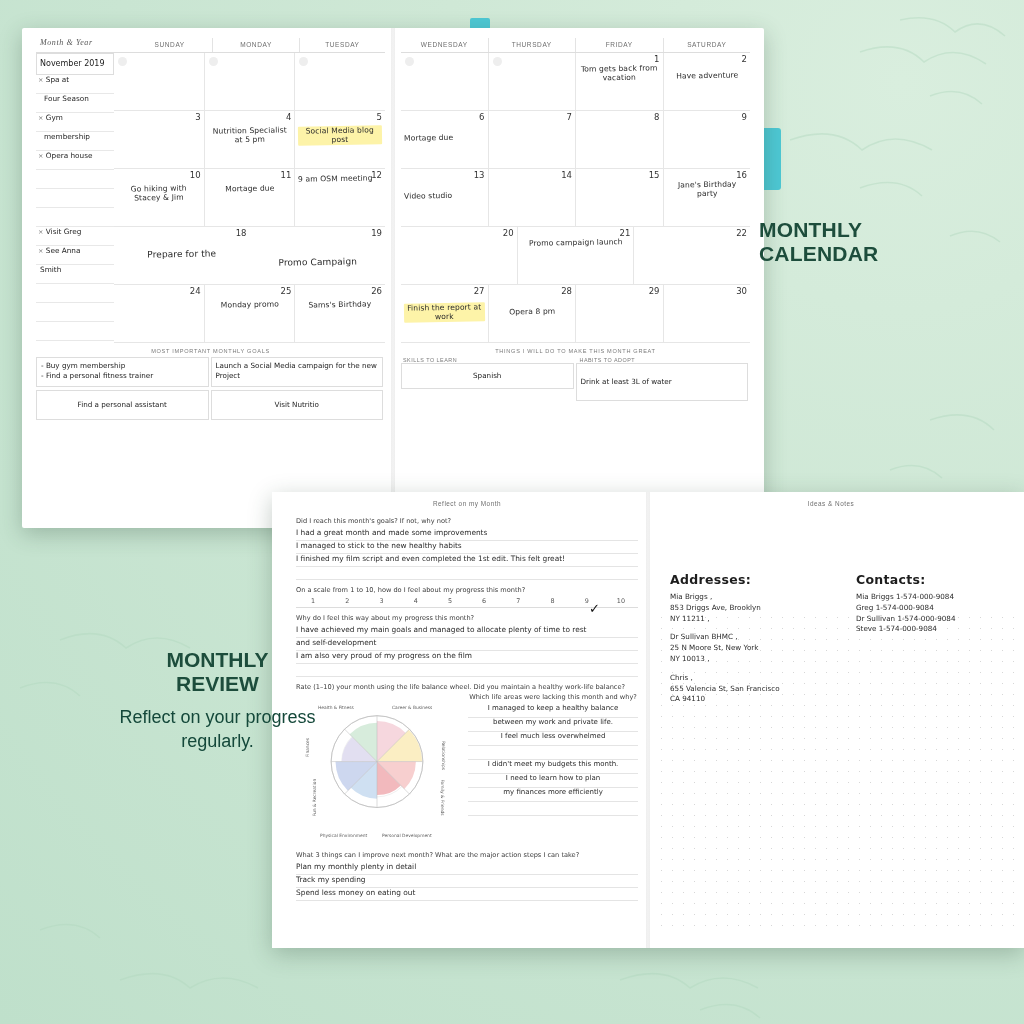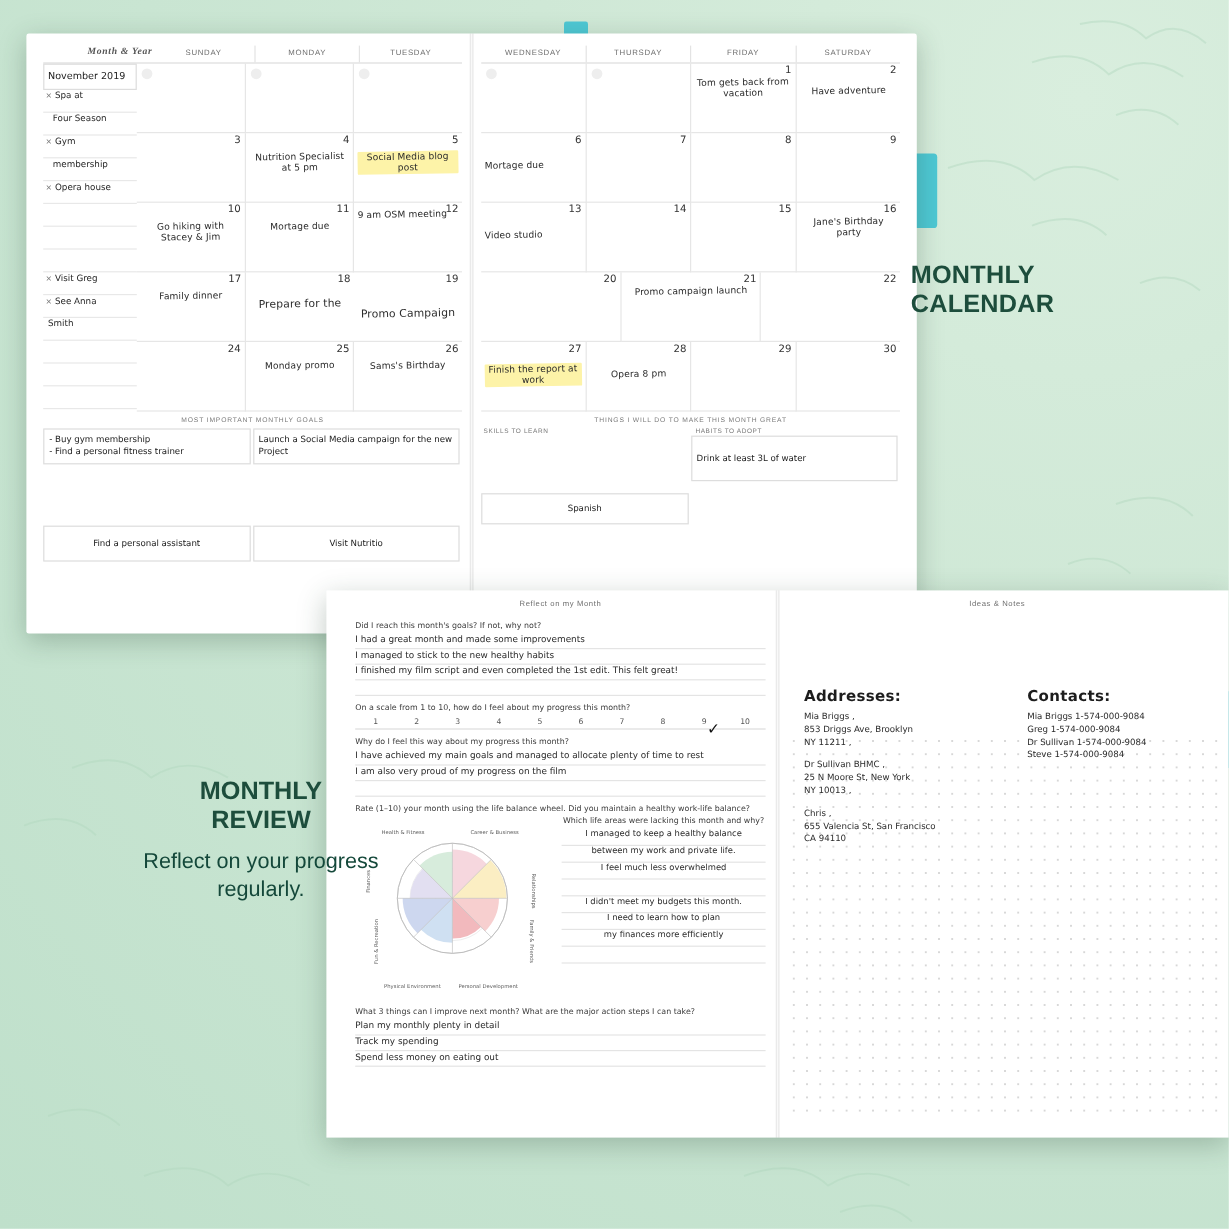--- a/index.html
+++ b/index.html
@@ -36,21 +36,21 @@
   #calendar-book .page { position:absolute; top:0; bottom:0; width:50%; }
   #calendar-book .page.left { left:0; padding:10px 8px 8px 14px; }
   #calendar-book .page.right { right:0; padding:10px 14px 8px 8px; }
 
   .cal-hdr { display:flex; font-size:6.5px; letter-spacing:.6px; color:#6d6d6d;
              text-transform:uppercase; text-align:center; }
   .cal-hdr .cell { flex:1; padding:3px 0 4px; border-right:1px solid #e3e3e3; }
   .cal-hdr .cell:last-child { border-right:none; }
   .cal-hdr .month-year { flex:1.02; font-family:"Liberation Serif", serif;
       text-transform:none; font-size:8px; font-style:italic; color:#555;
-      text-align:right; padding-left:4px;font-weight:bold; }
+      text-align:left; padding-left:4px; }
 
   .wk { display:flex; }
   .cellbox {
     flex:1; height:58px; border-right:1px solid #e6e6e6; border-bottom:1px solid #e6e6e6;
     position:relative; padding:2px 3px;
   }
   .cellbox:last-child { border-right:none; }
   .daynum { position:absolute; top:1px; right:3px; font-size:8.5px; color:#333;
             font-family:"DejaVu Sans", sans-serif; }
   .hand {
@@ -70,21 +70,21 @@
   .note-line { border-bottom:1px solid #e8e8e8; height:19px; font-family:"DejaVu Sans", sans-serif;
                font-size:7.3px; color:#262626; padding-left:2px; white-space:nowrap; }
   .note-line .x { color:#777; font-size:6.5px; }
 
   .sect-title { font-size:5.6px; letter-spacing:.7px; color:#7a7a7a; text-transform:uppercase;
                 text-align:center; padding:5px 0 3px; }
   .goal-row { display:flex; }
   .goal-box { flex:1; border:1px solid #ddd; height:30px; margin:0 2px 3px 0;
               font-family:"DejaVu Sans", sans-serif; font-size:7.2px; color:#222;
               padding:3px 4px; line-height:1.35; }
-  .goal-box.center { display:flex; align-items:center; justify-content:center; text-align:right;margin-top:48px; }
+  .goal-box.center { display:flex; align-items:center; justify-content:center; text-align:right; }
 
   
   #review-book {
     left:272px; top:492px; width:752px; height:456px;
   }
   #review-book .page { position:absolute; top:0; bottom:0; width:50%; }
   #review-book .page.left { left:0; padding:8px 10px 8px 24px; }
   #review-book .page.right { right:0; padding:8px 22px 8px 12px; }
 
   .rv-title { text-align:center; font-size:6.4px; color:#6f6f6f; letter-spacing:.5px;
@@ -226,24 +226,20 @@
           <div class="cellbox">
               <span class="daynum">11</span>
               <div class="hand">Mortage due</div>
             </div>
           <div class="cellbox">
               <span class="daynum">12</span>
               <div class="hand left-al" style="margin-top:3px;">9 am OSM meeting</div>
             </div>
         </div>
         <div class="wk">
-          <div class="cellbox">
-              <span class="daynum">17</span>
-              <div class="hand">Family dinner</div>
-            </div>
           <div class="cellbox" style="border-right:none;">
               <span class="daynum">18</span>
               <div class="hand" style="margin-top:20px; font-size:9px;">Prepare for the</div>
             </div>
           <div class="cellbox">
               <span class="daynum">19</span>
               <div class="hand" style="margin-top:28px; font-size:9px;">Promo Campaign</div>
             </div>
         </div>
         <div class="wk">
@@ -398,20 +394,21 @@
       <div class="n">8</div>
       <div class="n">9</div>
       <div class="n">10</div>
     </div>
     <div class="scale-rule">
       <span class="check">✓</span>
     </div>
 
     <div class="q">Why do I feel this way about my progress this month?</div>
     <div class="wline">I have achieved my main goals and managed to allocate plenty of time to rest</div>
+    <div class="wline">and self-development</div>
     <div class="wline">I am also very proud of my progress on the film</div>
     <div class="wline"></div>
 
     <div class="q" style="margin-bottom:0;">Rate (1–10) your month using the life balance wheel. Did you maintain a healthy work-life balance?</div>
 
     <div class="two-col">
 
       <div class="wheel-wrap">
         <svg viewBox="0 0 170 170" width="162" height="150">
           <g transform="translate(85,80)">

